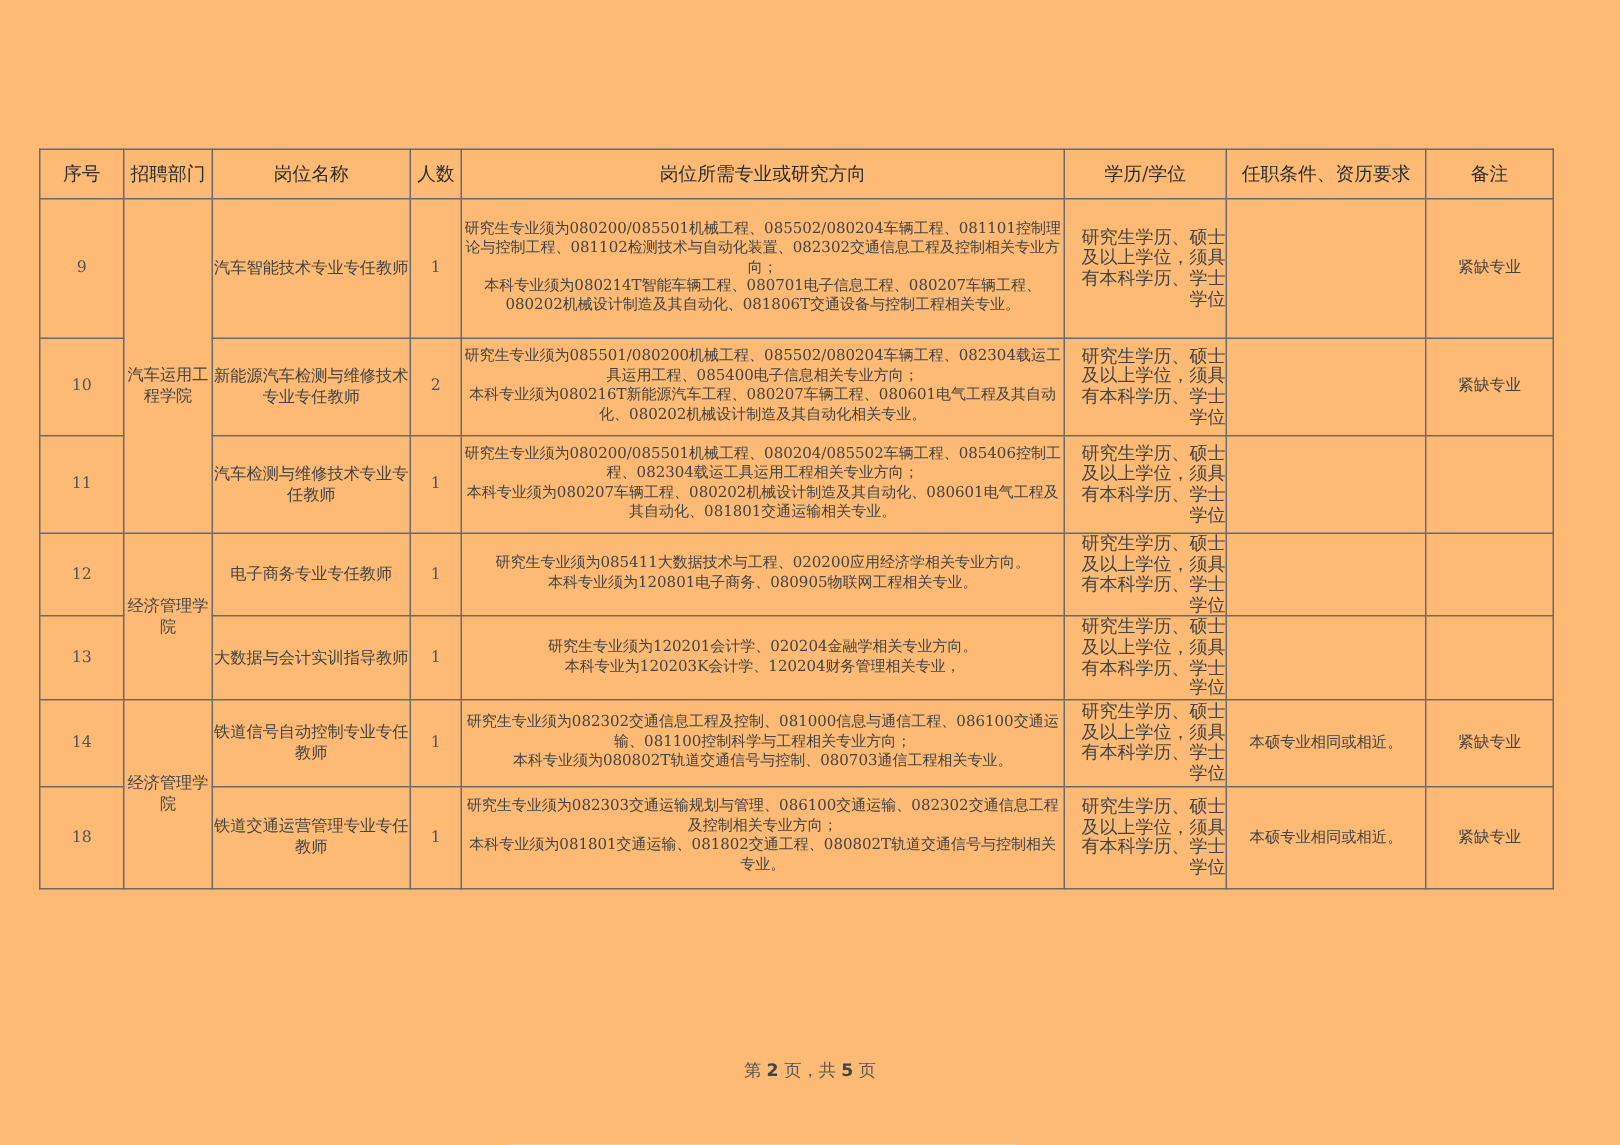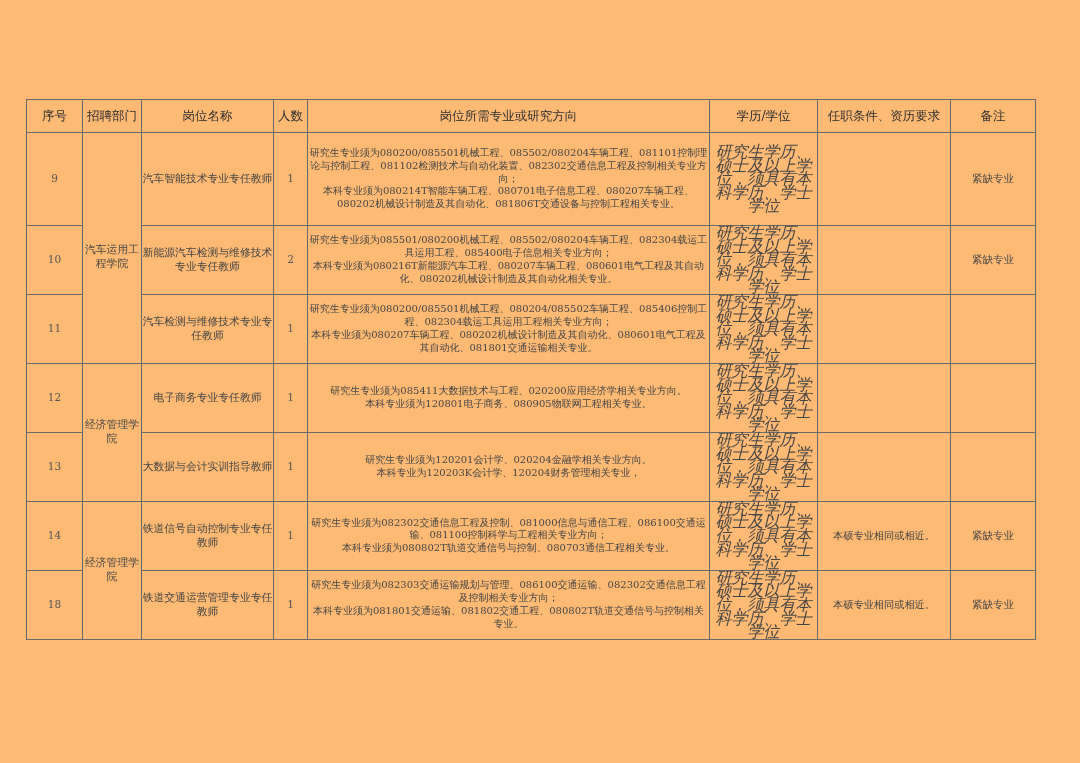--- a/index.html
+++ b/index.html
@@ -14,21 +14,21 @@
   }
   table.grid td, table.grid th {
     border: 1.3px solid #6a6a6a; padding: 0; vertical-align: middle; font-weight: normal;
   }
   th { font-size: 12.5px; color: #2e2e2e; text-align: center; height: 32px; }
   td { font-size: 10.2px; line-height: 13.2px; color: #444; }
   td.num { text-align: center; font-size: 10.5px; color: #555; }
   td.dept { text-align: center; vertical-align: middle; padding: 0 3px; font-size: 10.8px; line-height: 14px; }
   td.pos { text-align: center; padding: 0 6px; font-size: 10.8px; line-height: 14px; }
   td.req { text-align: center; padding: 2px 4px 2px 4px; font-size: 10px; line-height: 12.9px; }
-  td.edu { text-align: center; padding: 0 4px; font-size: 16px; line-height: 13.6px; font-style: italic; }
+  td.edu { text-align: right; padding: 0 4px; font-size: 12px; line-height: 13.6px; }
   td.cond { text-align: center; padding: 0 3px; font-size: 10.2px; }
   td.note { text-align: center; font-size: 10.5px; }
   .req-line { display: block; }
   .footer {
     position: absolute; top: 706px; left: 0; width: 1080px; text-align: center;
     font-size: 11.5px; color: #555; font-family: "DejaVu Sans", "Liberation Sans", sans-serif;
   }
   .footer b { font-weight: bold; color: #444; }
 </style>
 </head>
@@ -149,13 +149,20 @@
           <span class="req-line">研究生专业须为082303交通运输规划与管理、086100交通运输、082302交通信息工程及控制相关专业方向；</span>
           <span class="req-line">本科专业须为081801交通运输、081802交通工程、080802T轨道交通信号与控制相关专业。</span>
         </td>
         <td class="edu">研究生学历、硕士及以上学位，须具有本科学历、学士学位</td>
         <td class="cond">本硕专业相同或相近。</td>
         <td class="note">紧缺专业</td>
       </tr>
     </tbody>
   </table>
 
+  <div class="footer">
+    <span>第</span>
+    <b>2</b>
+    <span>页，共</span>
+    <b>5</b>
+    <span>页</span>
+  </div>
 </div>
 
 </body></html>

